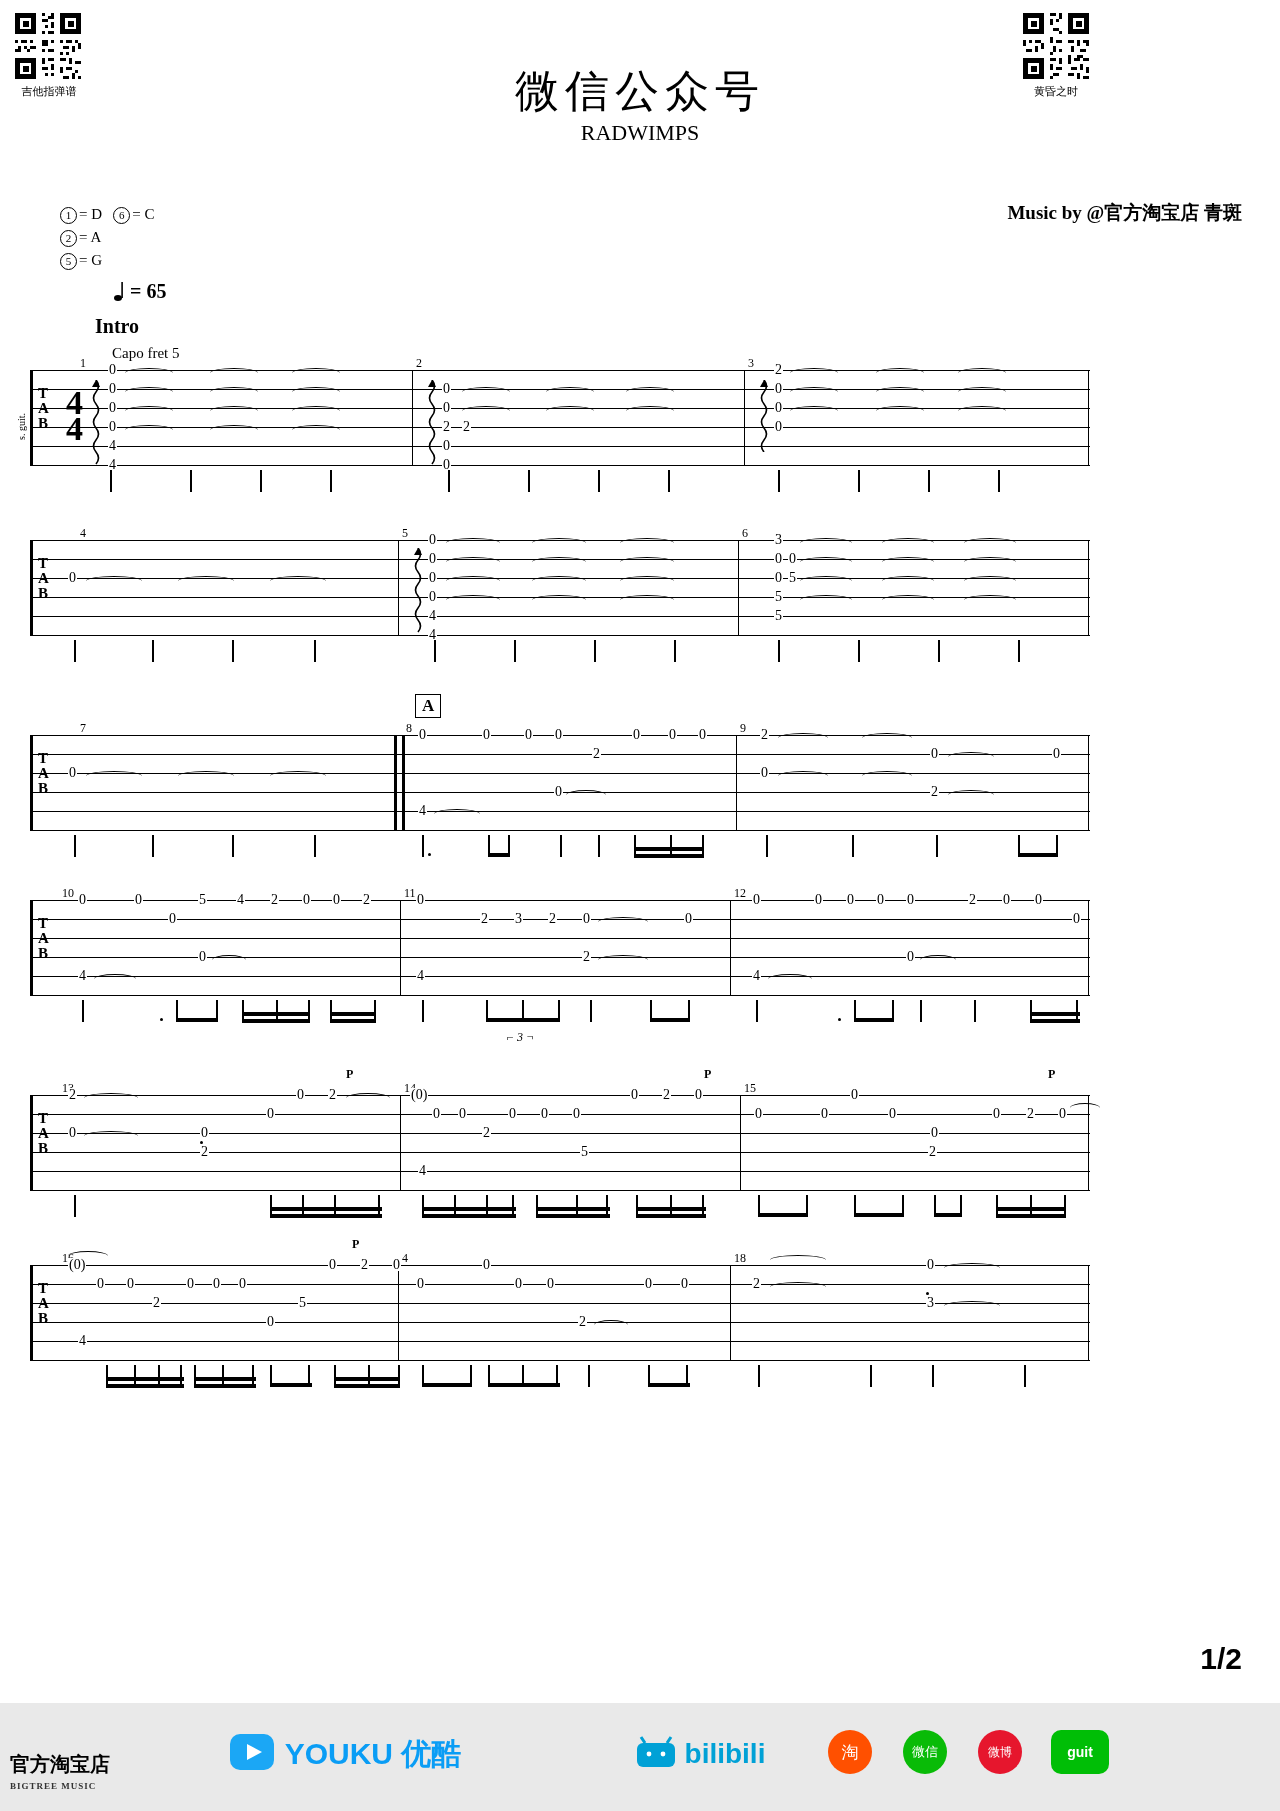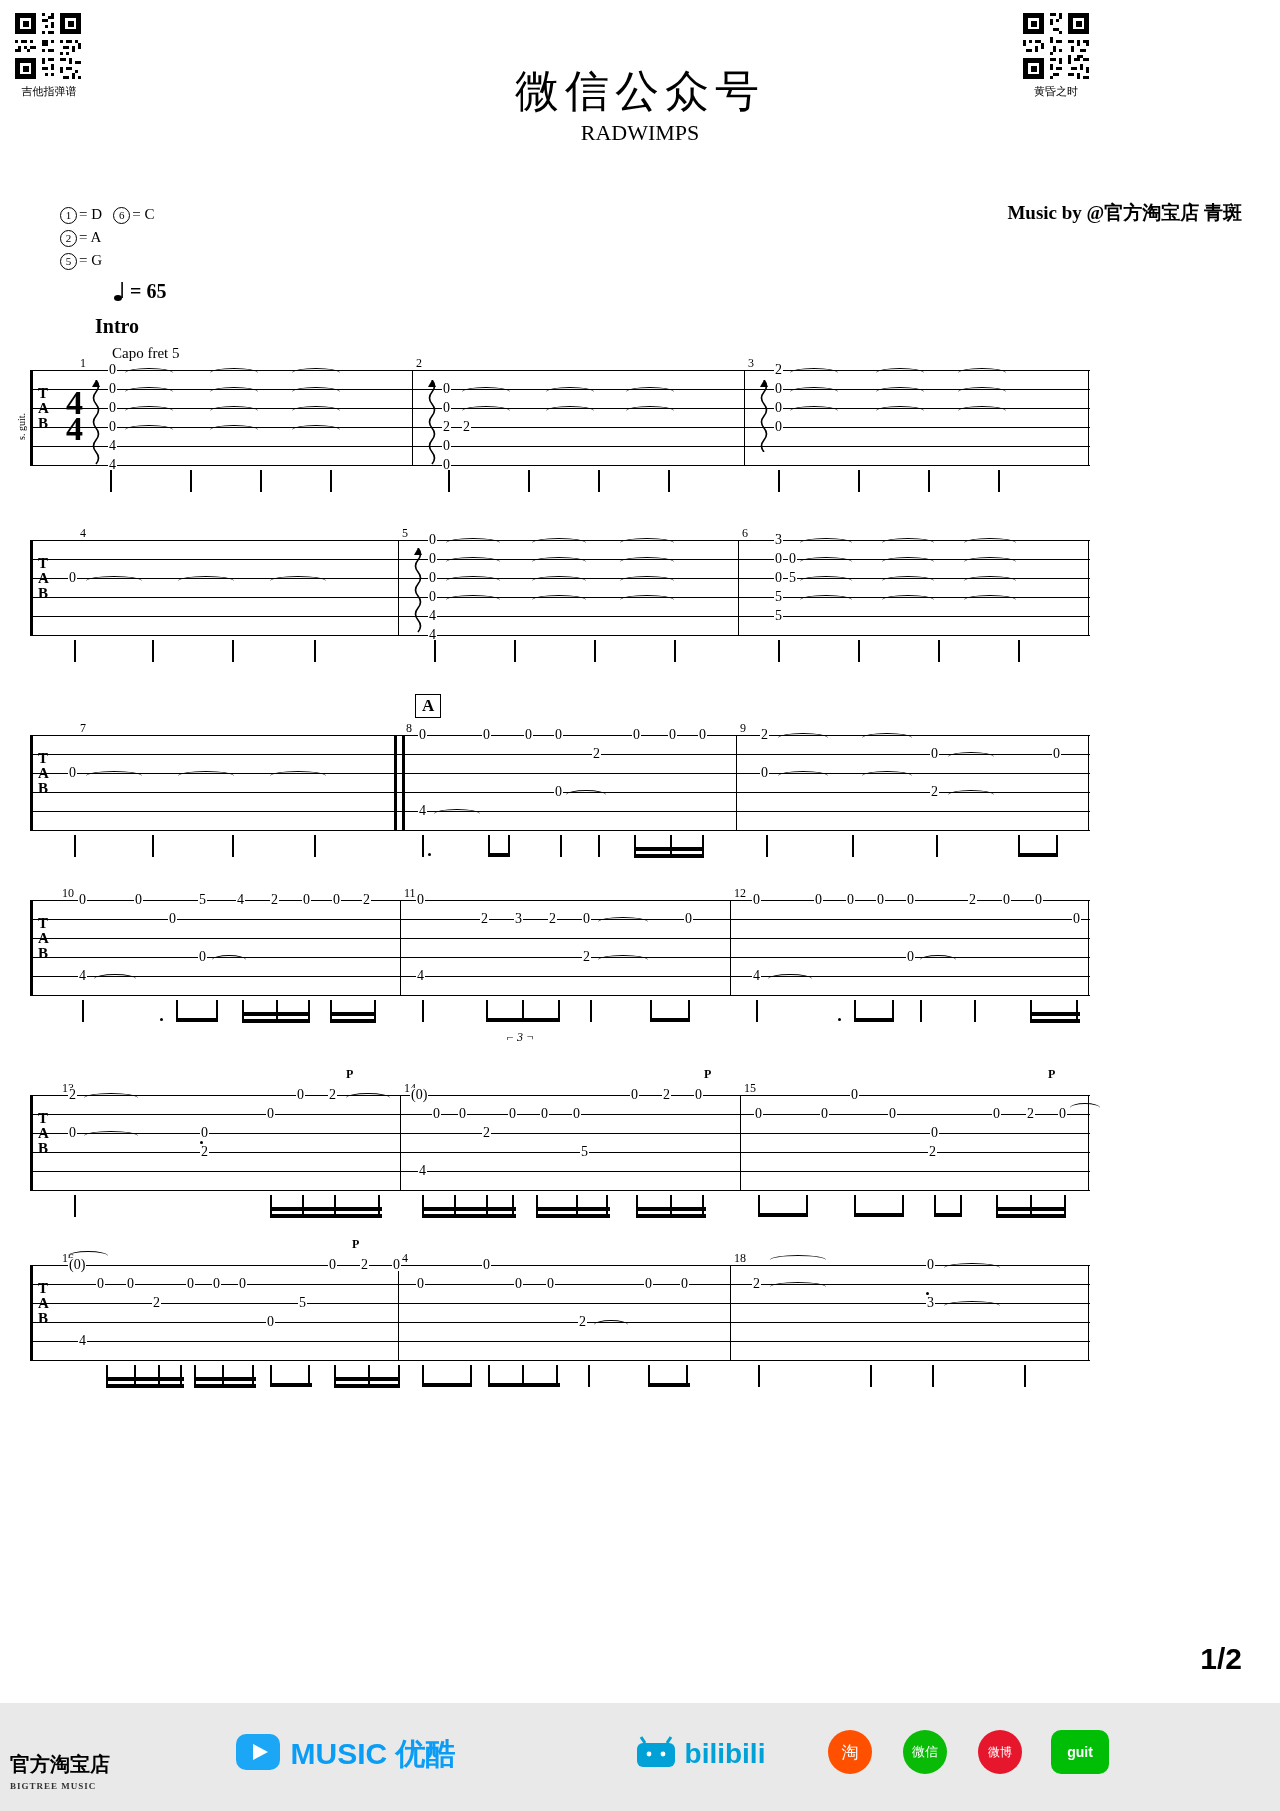--- a/index.html
+++ b/index.html
@@ -738,21 +738,21 @@
     <small>BIGTREE MUSIC</small>
   </div>
 
   <div class="chip" style="left:195px;bottom:34px;width:300px;">
     <span style="margin-right:10px;">
       <svg width="46" height="40">
           <rect x="1" y="2" width="44" height="36" rx="10" fill="#1ba7f5"></rect>
           <path d="M18 12 L33 20 L18 28 Z" fill="#fff"></path>
         </svg>
     </span>
-    <span style="font-size:30px;font-weight:bold;color:#0a9df5;">MUSIC 优酷</span>
+    <span style="font-size:30px;font-weight:bold;color:#0a9df5;">YOUKU 优酷</span>
   </div>
 
   <div class="chip" style="left:600px;bottom:34px;width:200px;">
     <span style="margin-right:8px;">
       <svg width="42" height="34">
           <rect x="2" y="8" width="38" height="24" rx="6" fill="#00a1d6"></rect>
           <path d="M10 8 L6 2 M32 8 L36 2" stroke="#00a1d6" stroke-width="3" fill="none"></path>
           <circle cx="14" cy="19" r="2.4" fill="#fff"></circle>
           <circle cx="28" cy="19" r="2.4" fill="#fff"></circle>
         </svg>

